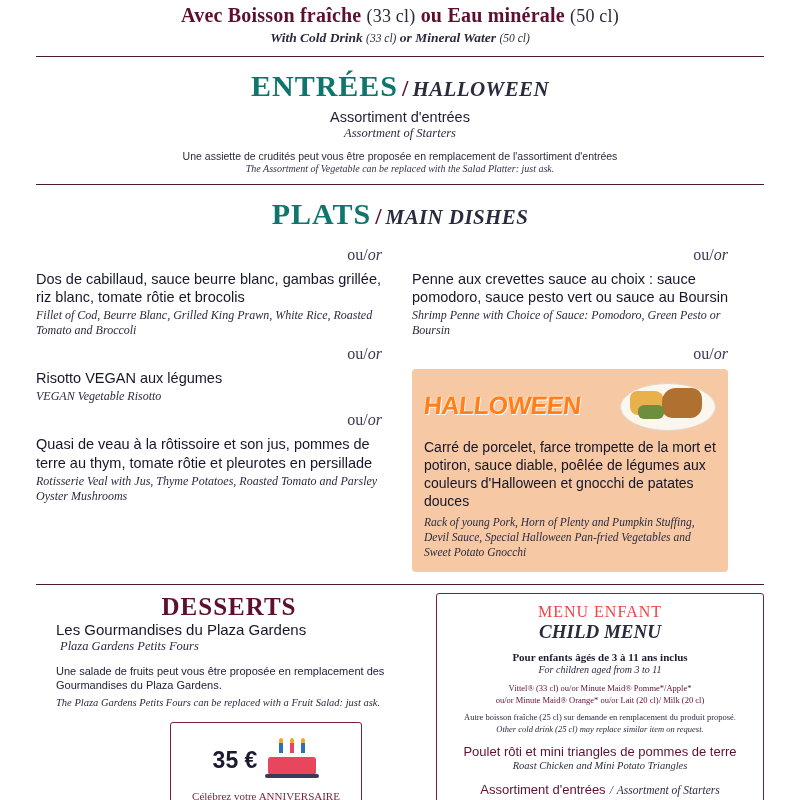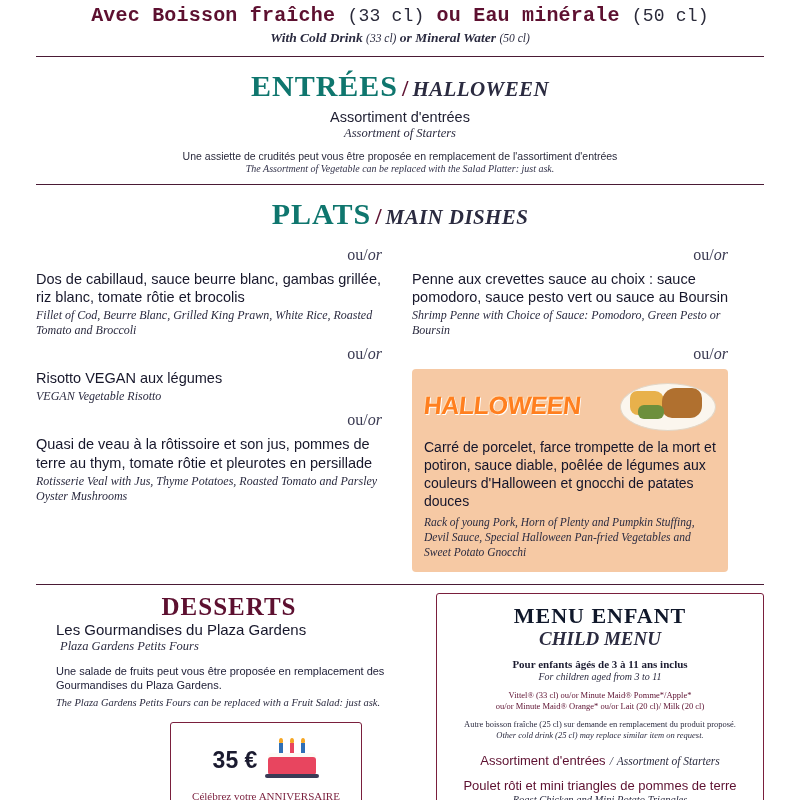--- a/index.html
+++ b/index.html
@@ -22,21 +22,21 @@
     box-sizing: border-box;
     padding: 0 36px;
   }
 
   
   .drink-block {
     padding-top: 4px;
     text-align: center;
   }
   .drink-fr {
-    font-family: Liberation Mono, monospace;
+    font-family: Liberation Serif, serif;
     font-weight: bold;
     font-size: 20px;
     color: #5d1030;
     letter-spacing: .2px;
   }
   .drink-fr .qty {
     font-weight: normal;
     color: #2a2a3a;
     font-size: 18px;
   }
@@ -370,24 +370,24 @@
     border: 1.4px solid #7a1f3d;
     border-radius: 3px;
     padding: 10px 14px 12px 14px;
     box-sizing: border-box;
     text-align: center;
     height: 285px;
     overflow: hidden;
   }
   .child-title {
     font-family: "Liberation Serif", serif;
-    font-weight: bold;
-    font-size: 22px;
+    font-weight: normal;
+    font-size: 16px;
     letter-spacing: 1px;
-    color: #0f172a;
+    color: #ef4444;
     line-height: 1.05;
   }
   .child-title-en {
     font-family: "Liberation Serif", serif;
     font-style: italic;
     font-weight: bold;
     font-size: 19px;
     color: #2b2b40;
     margin-top: 1px;
   }
@@ -599,31 +599,31 @@
         <div class="child-drinks">
           <div>Vittel® (33 cl) ou/or Minute Maid® Pomme*/Apple*</div>
           <div>ou/or Minute Maid® Orange*  ou/or Lait (20 cl)/ Milk (20 cl)</div>
         </div>
         <div class="child-drinks-note">
           <div>Autre boisson fraîche (25 cl) sur demande en remplacement du produit proposé.</div>
           <div class="it">Other cold drink (25 cl) may replace similar item on request.</div>
         </div>
 
         <div class="child-item">
+          <div class="ci-fr">Poulet rôti et mini triangles de pommes de terre</div>
+          <div class="ci-en">Roast Chicken and Mini Potato Triangles</div>
+        </div>
+
+        <div class="child-item">
           <span class="ci-fr">Assortiment d'entrées</span>
           <span class="child-inline-en">/</span>
           <span class="child-inline-en">Assortment of Starters</span>
         </div>
 
         <div class="child-item">
-          <div class="ci-fr">Poulet rôti et mini triangles de pommes de terre</div>
-          <div class="ci-en">Roast Chicken and Mini Potato Triangles</div>
-        </div>
-
-        <div class="child-item">
           <div class="ci-fr">ou Saumon, riz blanc et brocolis</div>
 
         </div>
 
       </div>
     </div>
 
   </div>
 
 </div>

